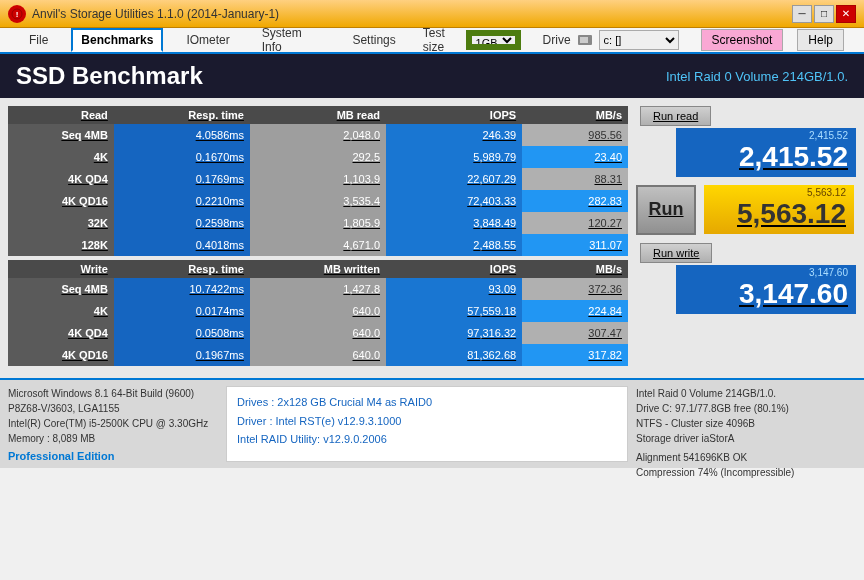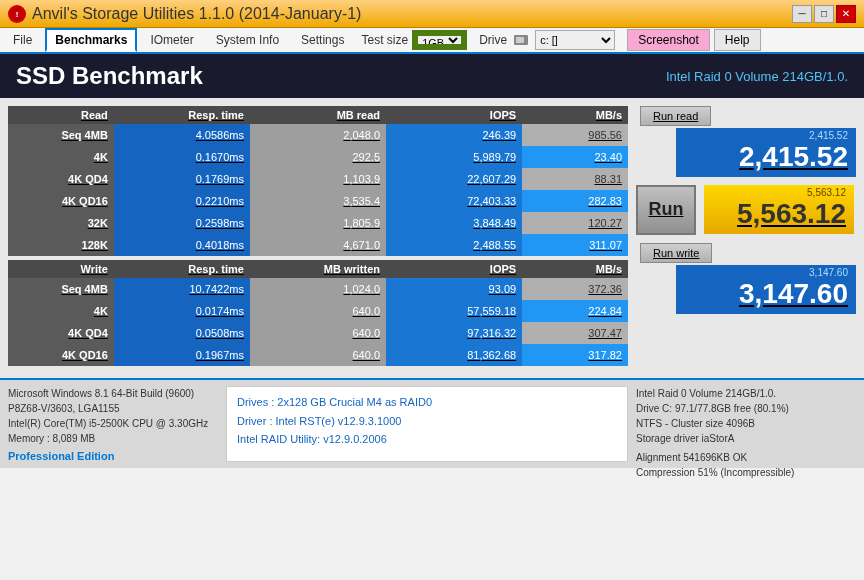--- a/index.html
+++ b/index.html
@@ -33,21 +33,21 @@
       background: #cc0000;
       border-radius: 50%;
       display: flex;
       align-items: center;
       justify-content: center;
       color: white;
       font-size: 10px;
       font-weight: bold;
     }
     #titlebar-title {
-      font-size: 16px;
+      font-size: 12px;
       color: #333;
       font-weight: normal;
     }
     #titlebar-controls {
       display: flex;
       gap: 2px;
     }
     .title-btn {
       width: 20px;
       height: 18px;
@@ -61,22 +61,22 @@
     }
     .title-btn.close { background: #cc0000; color: white; border-color: #aa0000; }
 
     
     #menubar {
       background: #f5f5f5;
       border-bottom: 2px solid #0078d4;
       height: 26px;
       display: flex;
       align-items: center;
-      padding: 0 4px;
-      gap: 4px;
+      padding: 0 20px;
+      gap: 14px;
     }
     .menu-item {
       padding: 3px 8px;
       cursor: pointer;
       font-size: 12px;
       color: #333;
       border: 1px solid transparent;
     }
     .menu-item.active {
       background: white;
@@ -442,21 +442,21 @@
           <th>Resp. time</th>
           <th>MB written</th>
           <th>IOPS</th>
           <th>MB/s</th>
         </tr>
       </thead>
       <tbody id="write-tbody">
       <tr>
     <td class="row-label">Seq 4MB</td>
     <td class="cell-resp">10.7422ms</td>
-    <td class="cell-mb">1,024.0</td>
+    <td class="cell-mb">1,427.8</td>
     <td class="cell-iops">93.09</td>
     <td class="cell-mbs">372.36</td>
   </tr>
           <tr>
     <td class="row-label">4K</td>
     <td class="cell-resp">0.0174ms</td>
     <td class="cell-mb">640.0</td>
     <td class="cell-iops">57,559.18</td>
     <td class="cell-mbs-highlight">224.84</td>
   </tr>
@@ -523,15 +523,15 @@
     <div>Driver : Intel RST(e) v12.9.3.1000</div>
     <div>Intel RAID Utility: v12.9.0.2006</div>
   </div>
   <div id="bottom-right">
     <div>Intel Raid 0 Volume 214GB/1.0.</div>
     <div>Drive C: 97.1/77.8GB free (80.1%)</div>
     <div>NTFS - Cluster size 4096B</div>
     <div>Storage driver  iaStorA</div>
     <div style="height:4px"></div>
     <div>Alignment 541696KB OK</div>
-    <div>Compression 51% (Incompressible)</div>
+    <div>Compression 74% (Incompressible)</div>
   </div>
 </div>
 
 </body></html>

